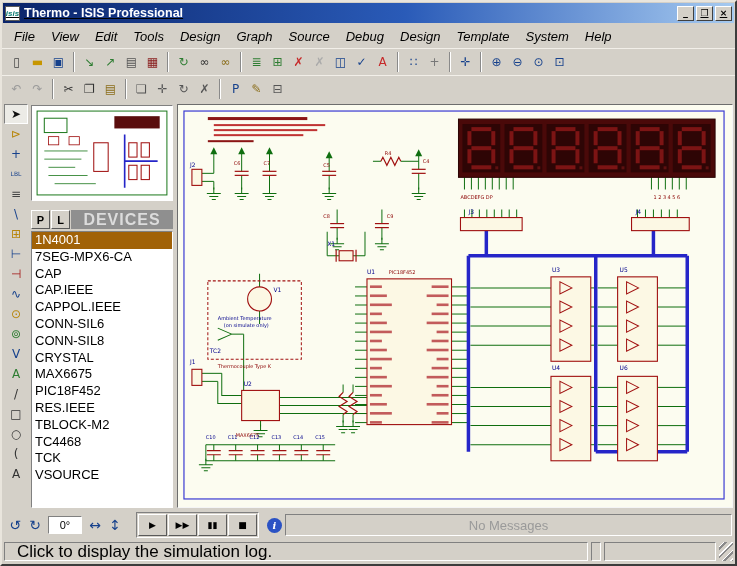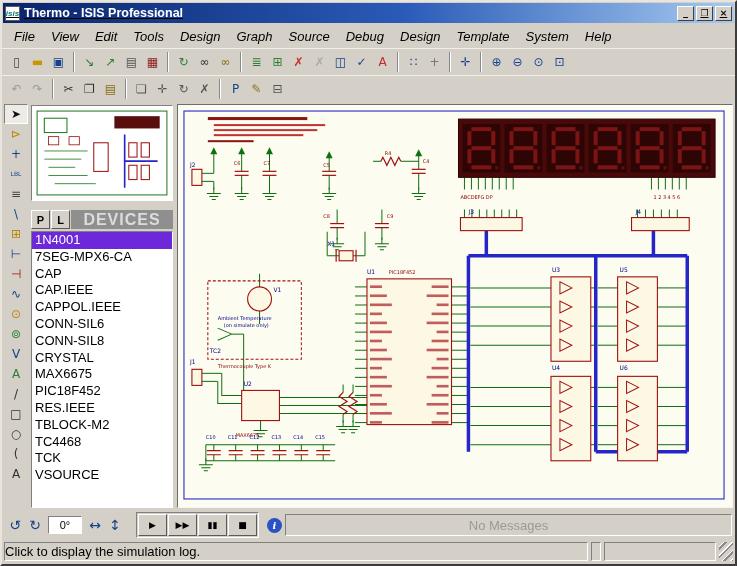--- a/index.html
+++ b/index.html
@@ -44,21 +44,21 @@
     background:#fff;padding:2px;}
   .preview svg{width:100%;height:100%;display:block;}
   .pickrow{display:flex;align-items:center;margin:9px 3px 0 1px;height:19px;gap:1px;}
   .plbtn{width:19px;height:19px;background:#d4d0c8;border:1px solid;
     border-color:#fff #5a5a5a #5a5a5a #fff;font-size:11px;font-weight:bold;padding:0;}
   .devhdr{flex:1;height:19px;background:#8f8f8f;color:#dcdcdc;font-size:16px;font-weight:bold;
     letter-spacing:1px;display:flex;align-items:center;justify-content:center;}
   .devlist{flex:1;margin:2px 3px 2px 1px;background:#fff;border:1px solid;
     border-color:#808080 #fff #fff #808080;overflow:hidden;font-size:13px;}
   .dev-row{height:16.8px;line-height:16.8px;padding-left:3px;white-space:nowrap;}
-  .dev-row.selected{background:#6d28d9;color:#fff;}
+  .dev-row.selected{background:#a16207;color:#fff;}
   .schwrap{flex:1;margin:2px 2px 2px 1px;border:1px solid;border-color:#6d6d6d #f5f5f5 #f5f5f5 #6d6d6d;
     background:#fcfcf0;position:relative;}
   .schwrap svg{position:absolute;inset:0;width:100%;height:100%;}
   
   .bottombar{height:30px;display:flex;align-items:center;padding:0 3px;gap:3px;flex:0 0 auto;}
   .icon-sm{width:20px;height:20px;background:transparent;border:none;padding:0;
     font-family:"DejaVu Sans",sans-serif;font-size:14px;color:#16418c;line-height:1;}
   .anglebox{width:34px;height:18px;background:#fff;border:1px solid;
     border-color:#808080 #fff #fff #808080;font-size:11px;display:inline-flex;
     align-items:center;justify-content:center;}
@@ -68,21 +68,21 @@
     border-color:#fff #5a5a5a #5a5a5a #fff;padding:0;
     font-family:"DejaVu Sans",sans-serif;font-size:9px;color:#000;}
   .infoicon{width:15px;height:15px;border-radius:50%;background:#2b52c4;color:#fff;
     font-style:italic;font-weight:bold;font-size:10px;display:inline-flex;
     align-items:center;justify-content:center;margin-left:5px;font-family:"DejaVu Serif",serif;}
   .msgpanel{flex:1;height:22px;border:1px solid;border-color:#808080 #fff #fff #808080;
     display:flex;align-items:center;justify-content:center;color:#9a9a9a;font-size:13px;}
   
   .statusbar{height:24px;display:flex;align-items:stretch;gap:3px;padding:2px 2px 3px 2px;flex:0 0 auto;}
   .sb-main{flex:1;border:1px solid;border-color:#808080 #fff #fff #808080;
-    padding-left:0;font-size:13px;display:flex;align-items:center;}
+    padding-left:12px;font-size:17px;display:flex;align-items:center;}
   .sb-pane{border:1px solid;border-color:#808080 #fff #fff #808080;}
   .sb-a{width:10px;}
   .sb-b{width:112px;}
   .grip{width:14px;background:repeating-linear-gradient(135deg,transparent 0 3px,#fff 3px 4px,#8a8a8a 4px 6px);}
 </style>
 </head>
 <body>
 
 <div class="window">
 

